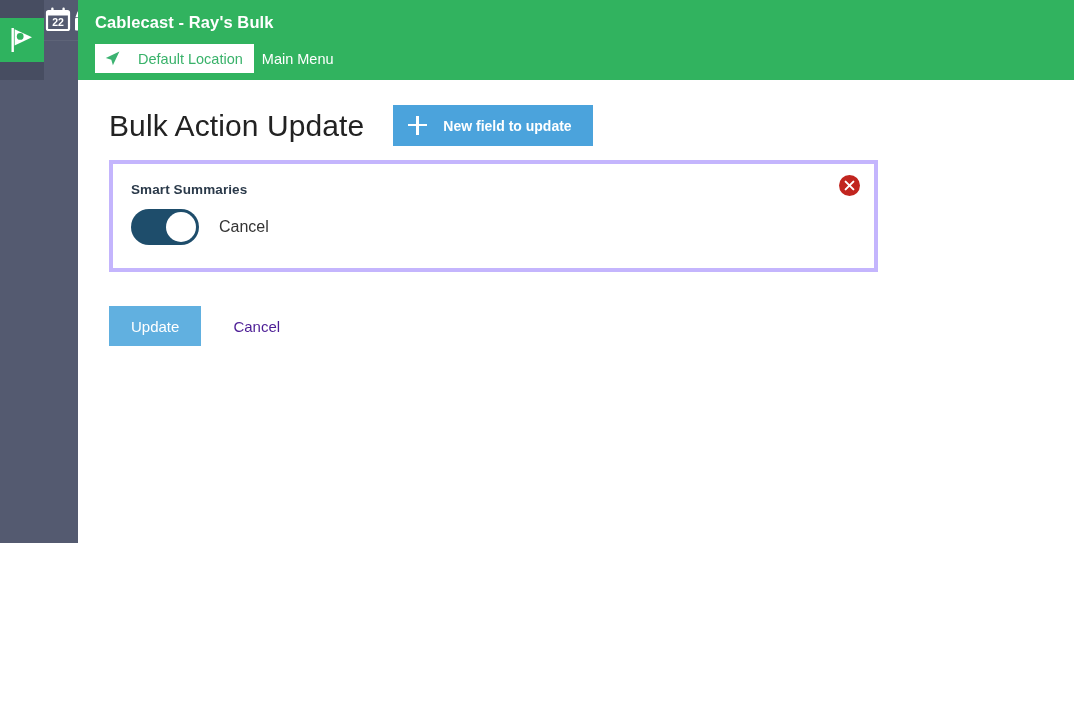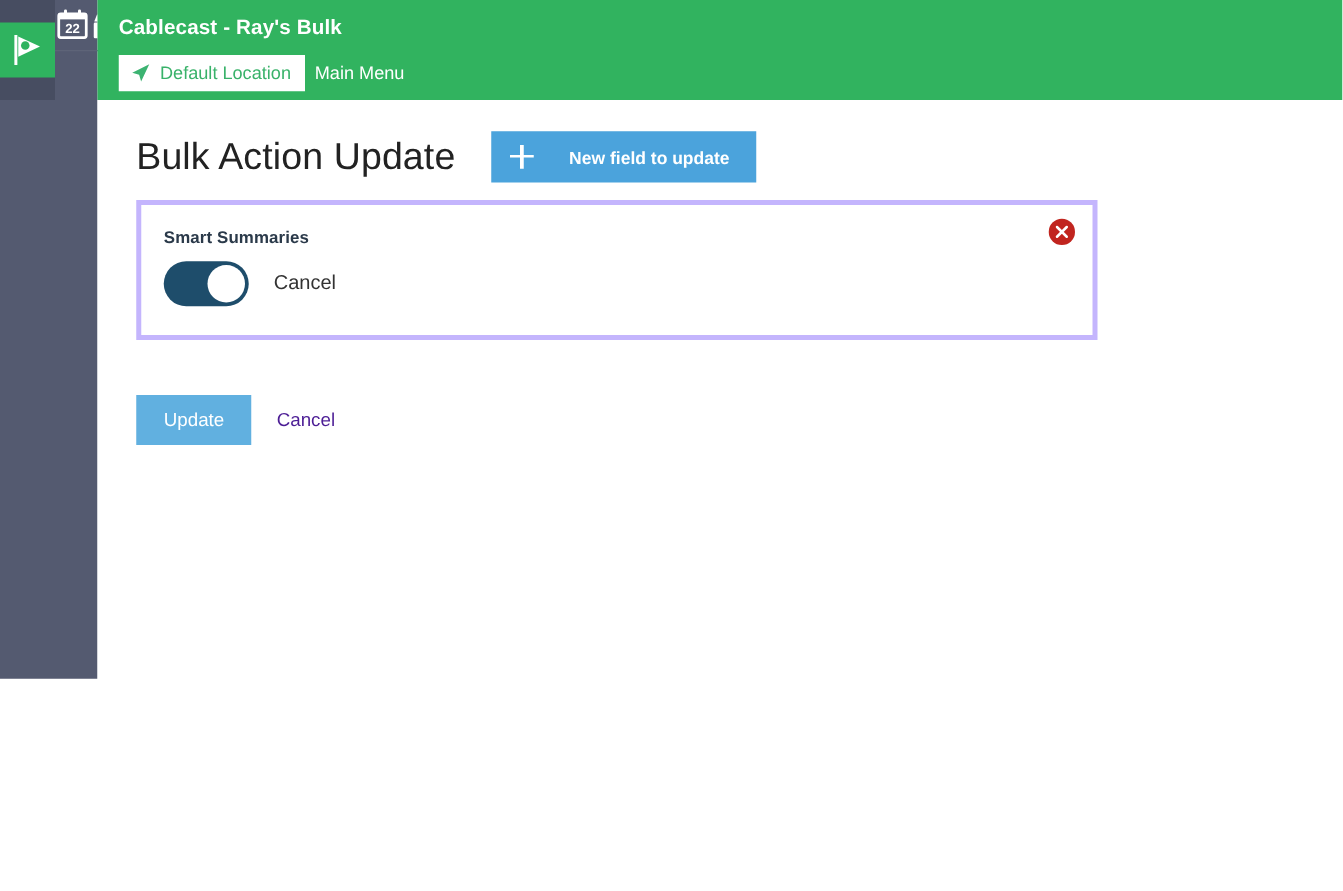--- a/index.html
+++ b/index.html
@@ -50,21 +50,21 @@
     letter-spacing: 0.1px;
   }
   .header-tabs {
     position: absolute; left: 17px; top: 44px;
     display: flex; align-items: stretch; height: 29px;
   }
   .loc-tab {
     background: #ffffff;
     display: flex; align-items: center;
     padding: 0 11px 0 9px;
-    gap: 7px;
+    gap: 17px;
     cursor: pointer;
   }
   .loc-tab-label {
     color: #39b26a; font-size: 14.5px;
   }
   .main-menu-tab {
     display: flex; align-items: center;
     padding: 0 8px;
     color: #ffffff; font-size: 14.5px;
     cursor: pointer;
@@ -83,21 +83,21 @@
   .page-title {
     font-size: 30px; color: #222222; font-weight: normal;
     letter-spacing: 0.1px;
   }
   .new-field-btn {
     background: #4ba3dc;
     border: none;
     color: #ffffff;
     height: 41px;
     padding: 0 21px 0 15px;
-    display: flex; align-items: center; gap: 28px;
+    display: flex; align-items: center; gap: 16px;
     font-size: 14px; font-weight: bold;
     font-family: "Liberation Sans", sans-serif;
     cursor: pointer;
   }
   .plus-glyph {
     display: inline-block;
     position: relative; width: 19px; height: 19px;
   }
   .plus-glyph::before, .plus-glyph::after {
     content: ""; position: absolute; background: #ffffff;
@@ -140,22 +140,22 @@
     position: absolute; right: 14px; top: 11px;
     width: 21px; height: 21px; border-radius: 50%;
     background: #c1251f; border: none;
     color: #ffffff;
     display: flex; align-items: center; justify-content: center;
     cursor: pointer; padding: 0;
   }
   .remove-btn svg { display: block; }
 
   .actions {
-    position: absolute; left: 31px; top: 236px;
-    display: flex; align-items: center; gap: 16px;
+    position: absolute; left: 31px; top: 226px;
+    display: flex; align-items: center; gap: 28px;
   }
   .update-btn {
     background: #61b0e0; border: none;
     color: #ffffff;
     height: 40px; padding: 0 22px;
     font-size: 15px;
     font-family: "Liberation Sans", sans-serif;
     cursor: pointer;
   }
   .cancel-link {

